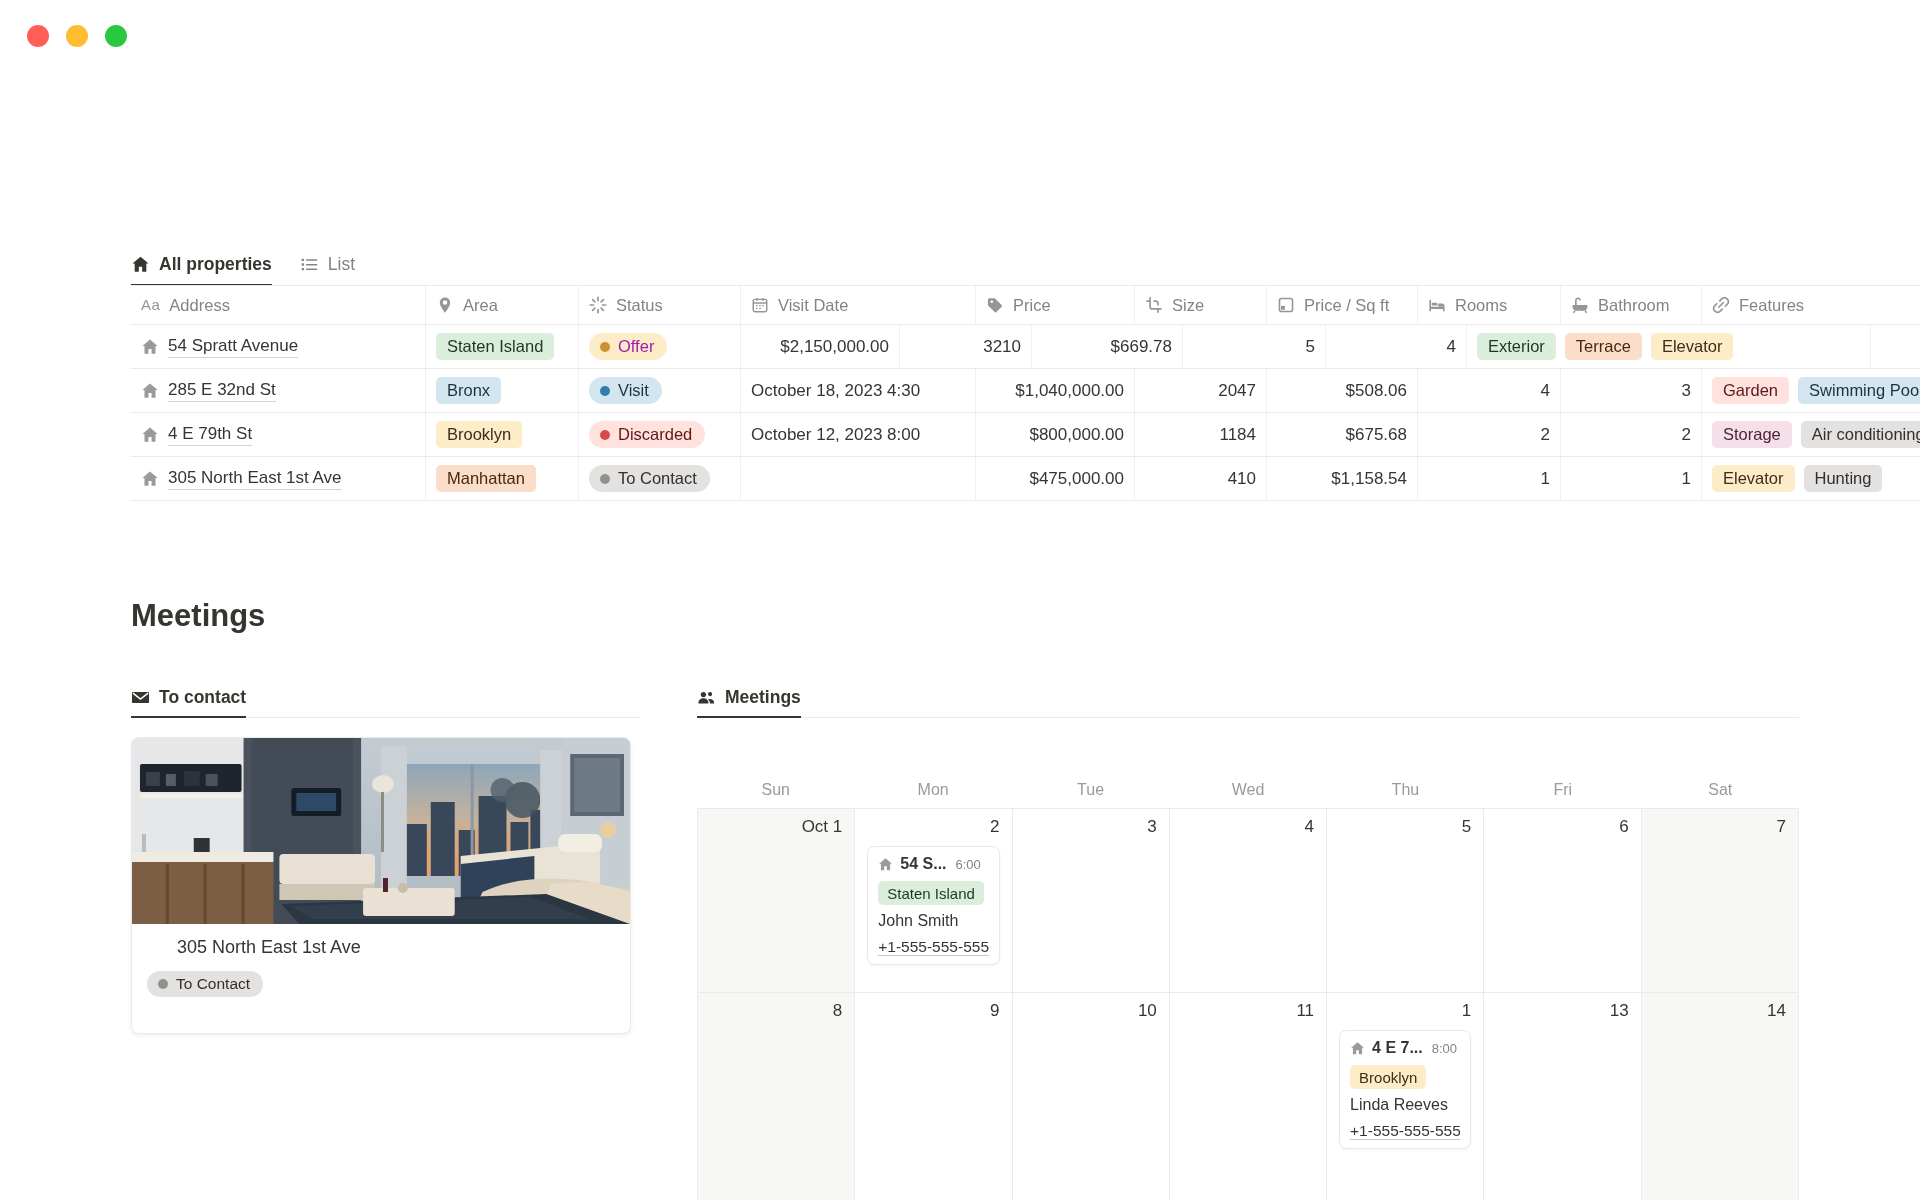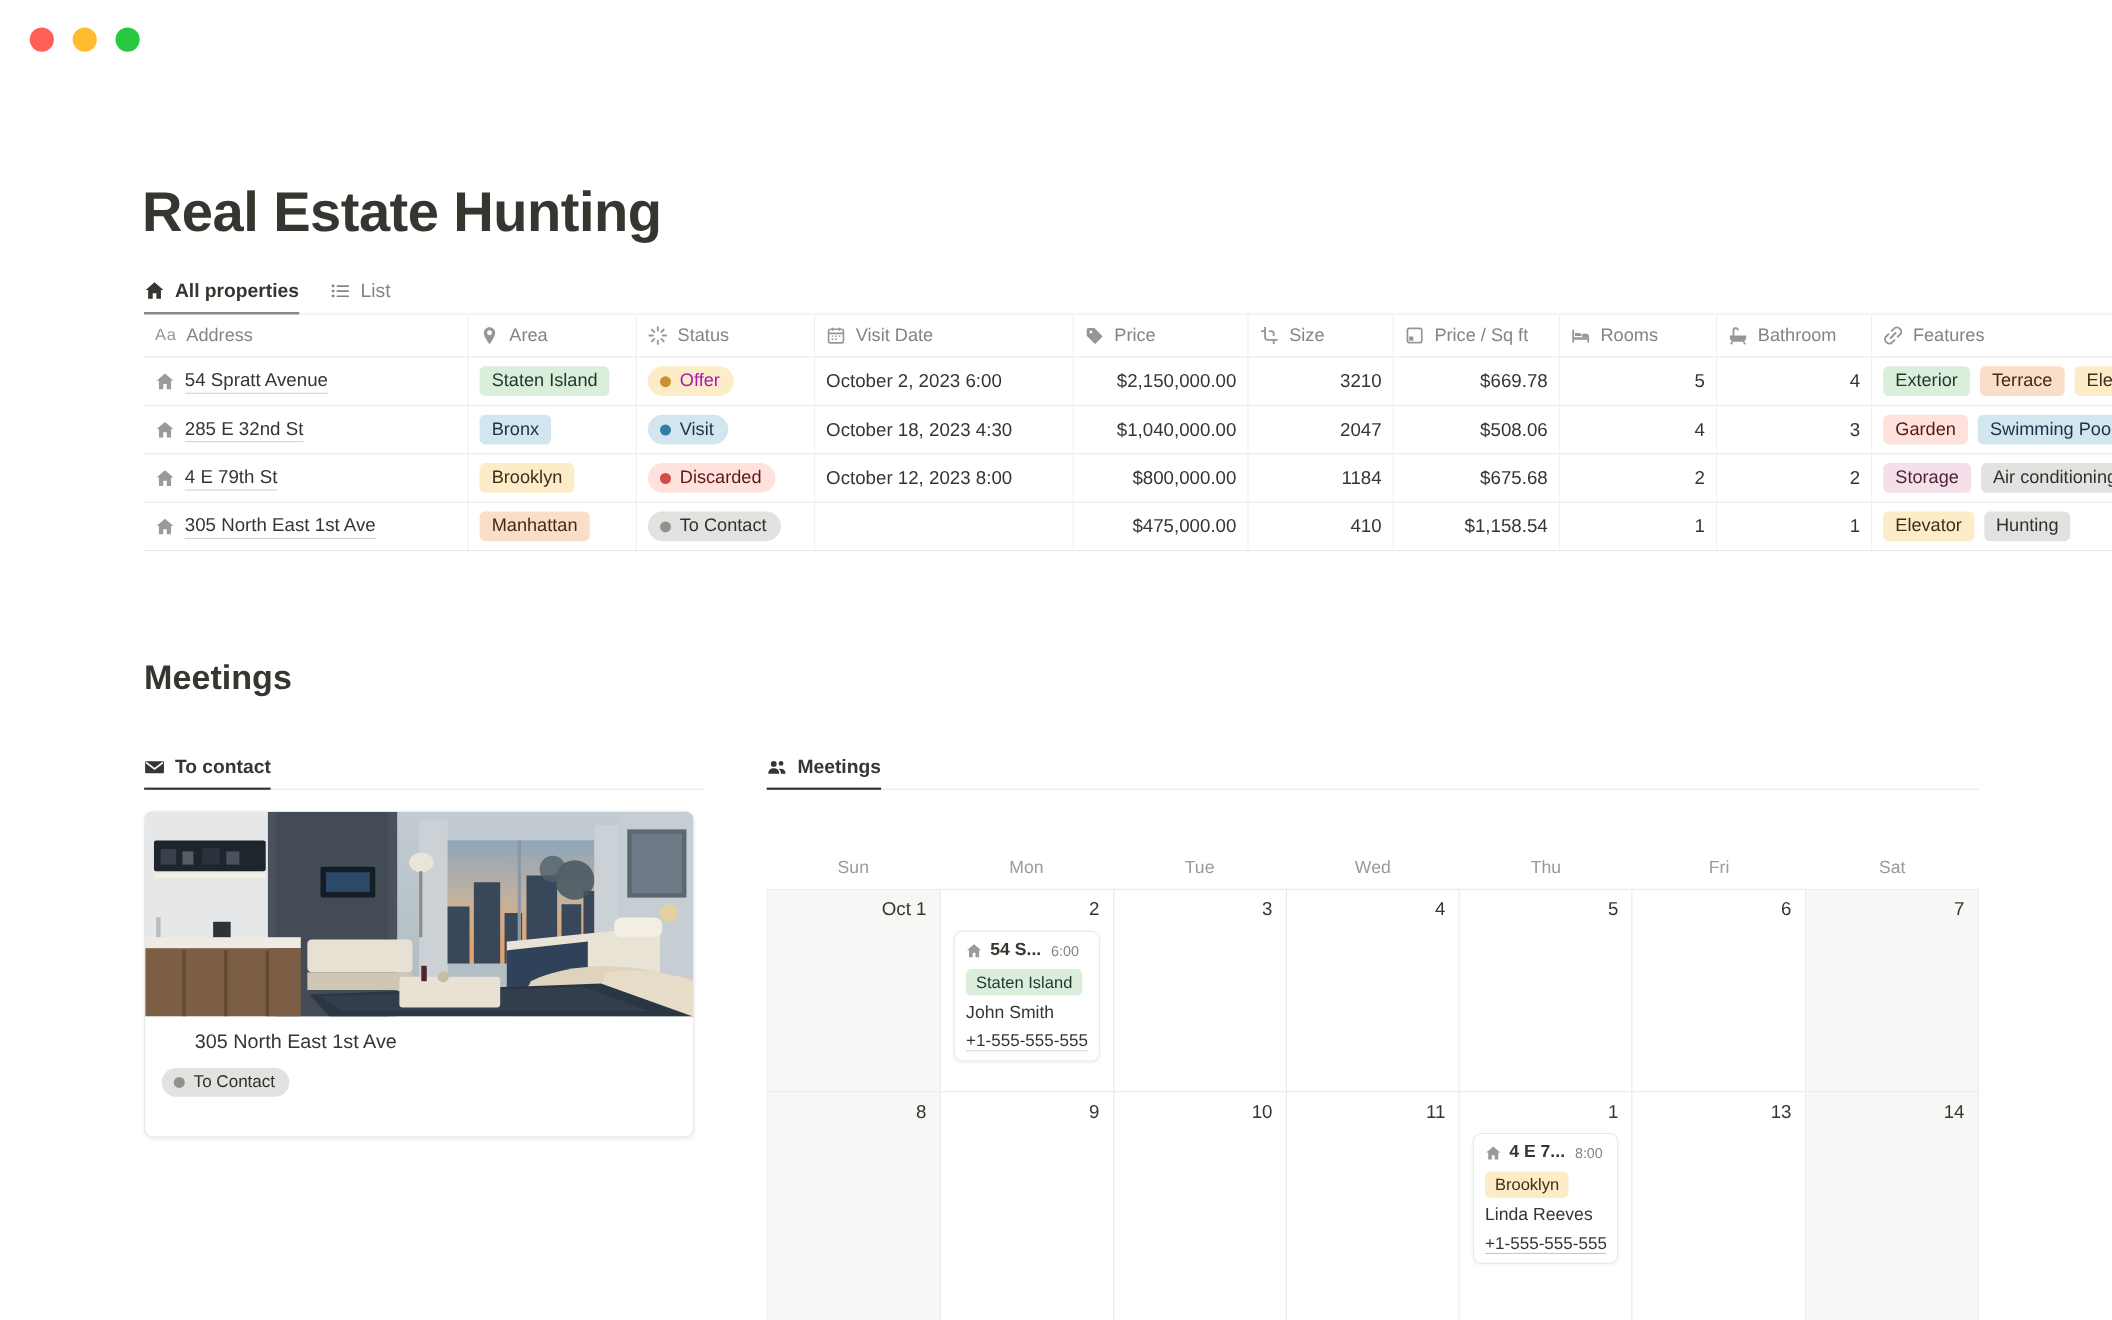--- a/index.html
+++ b/index.html
@@ -92,21 +92,20 @@
 <body>
 
 <div class="screen">
 
   <div class="traffic">
     <span class="tl red"></span>
     <span class="tl yellow"></span>
     <span class="tl green"></span>
   </div>
 
-  <h1>Real Estate Hunting</h1>
 
   <div class="tabbar" id="props-tabs">
       <div class="tab active">
         <span class="icon dark-ic">
           <svg viewBox="0 0 16 16" fill="currentColor">
             <path d="M8 1.4 14.8 7.2h-1.9V14h-3.5V9.8H6.6V14H3.1V7.2H1.2Z"></path>
           </svg>
         </span>
         <span>All properties</span>
       </div>
@@ -230,21 +229,20 @@
           </div>
           <div class="td " style="width: 153px;">
             <span class="tag" style="background: rgb(219, 237, 219); color: rgb(28, 56, 41);">Staten Island</span>
           </div>
           <div class="td " style="width: 162px;">
             <span class="pill" style="background: rgb(253, 236, 200); color: #a21caf;">
               <span class="dot" style="background: rgb(203, 145, 47);"></span>
               <span>Offer</span>
             </span>
           </div>
-          <div class="td " style="width: 235px;">October 2, 2023 6:00</div>
           <div class="td num" style="width: 159px;">$2,150,000.00</div>
           <div class="td num" style="width: 132px;">3210</div>
           <div class="td num" style="width: 151px;">$669.78</div>
           <div class="td num" style="width: 143px;">5</div>
           <div class="td num" style="width: 141px;">4</div>
           <div class="td " style="width: 404px;">
             <span class="tagrow">
               <span class="tag" style="background: rgb(219, 237, 219); color: rgb(28, 56, 41);">Exterior</span>
               <span class="tag" style="background: rgb(250, 222, 201); color: rgb(73, 41, 14);">Terrace</span>
               <span class="tag" style="background: rgb(253, 236, 200); color: rgb(64, 44, 27);">Elevator</span>

